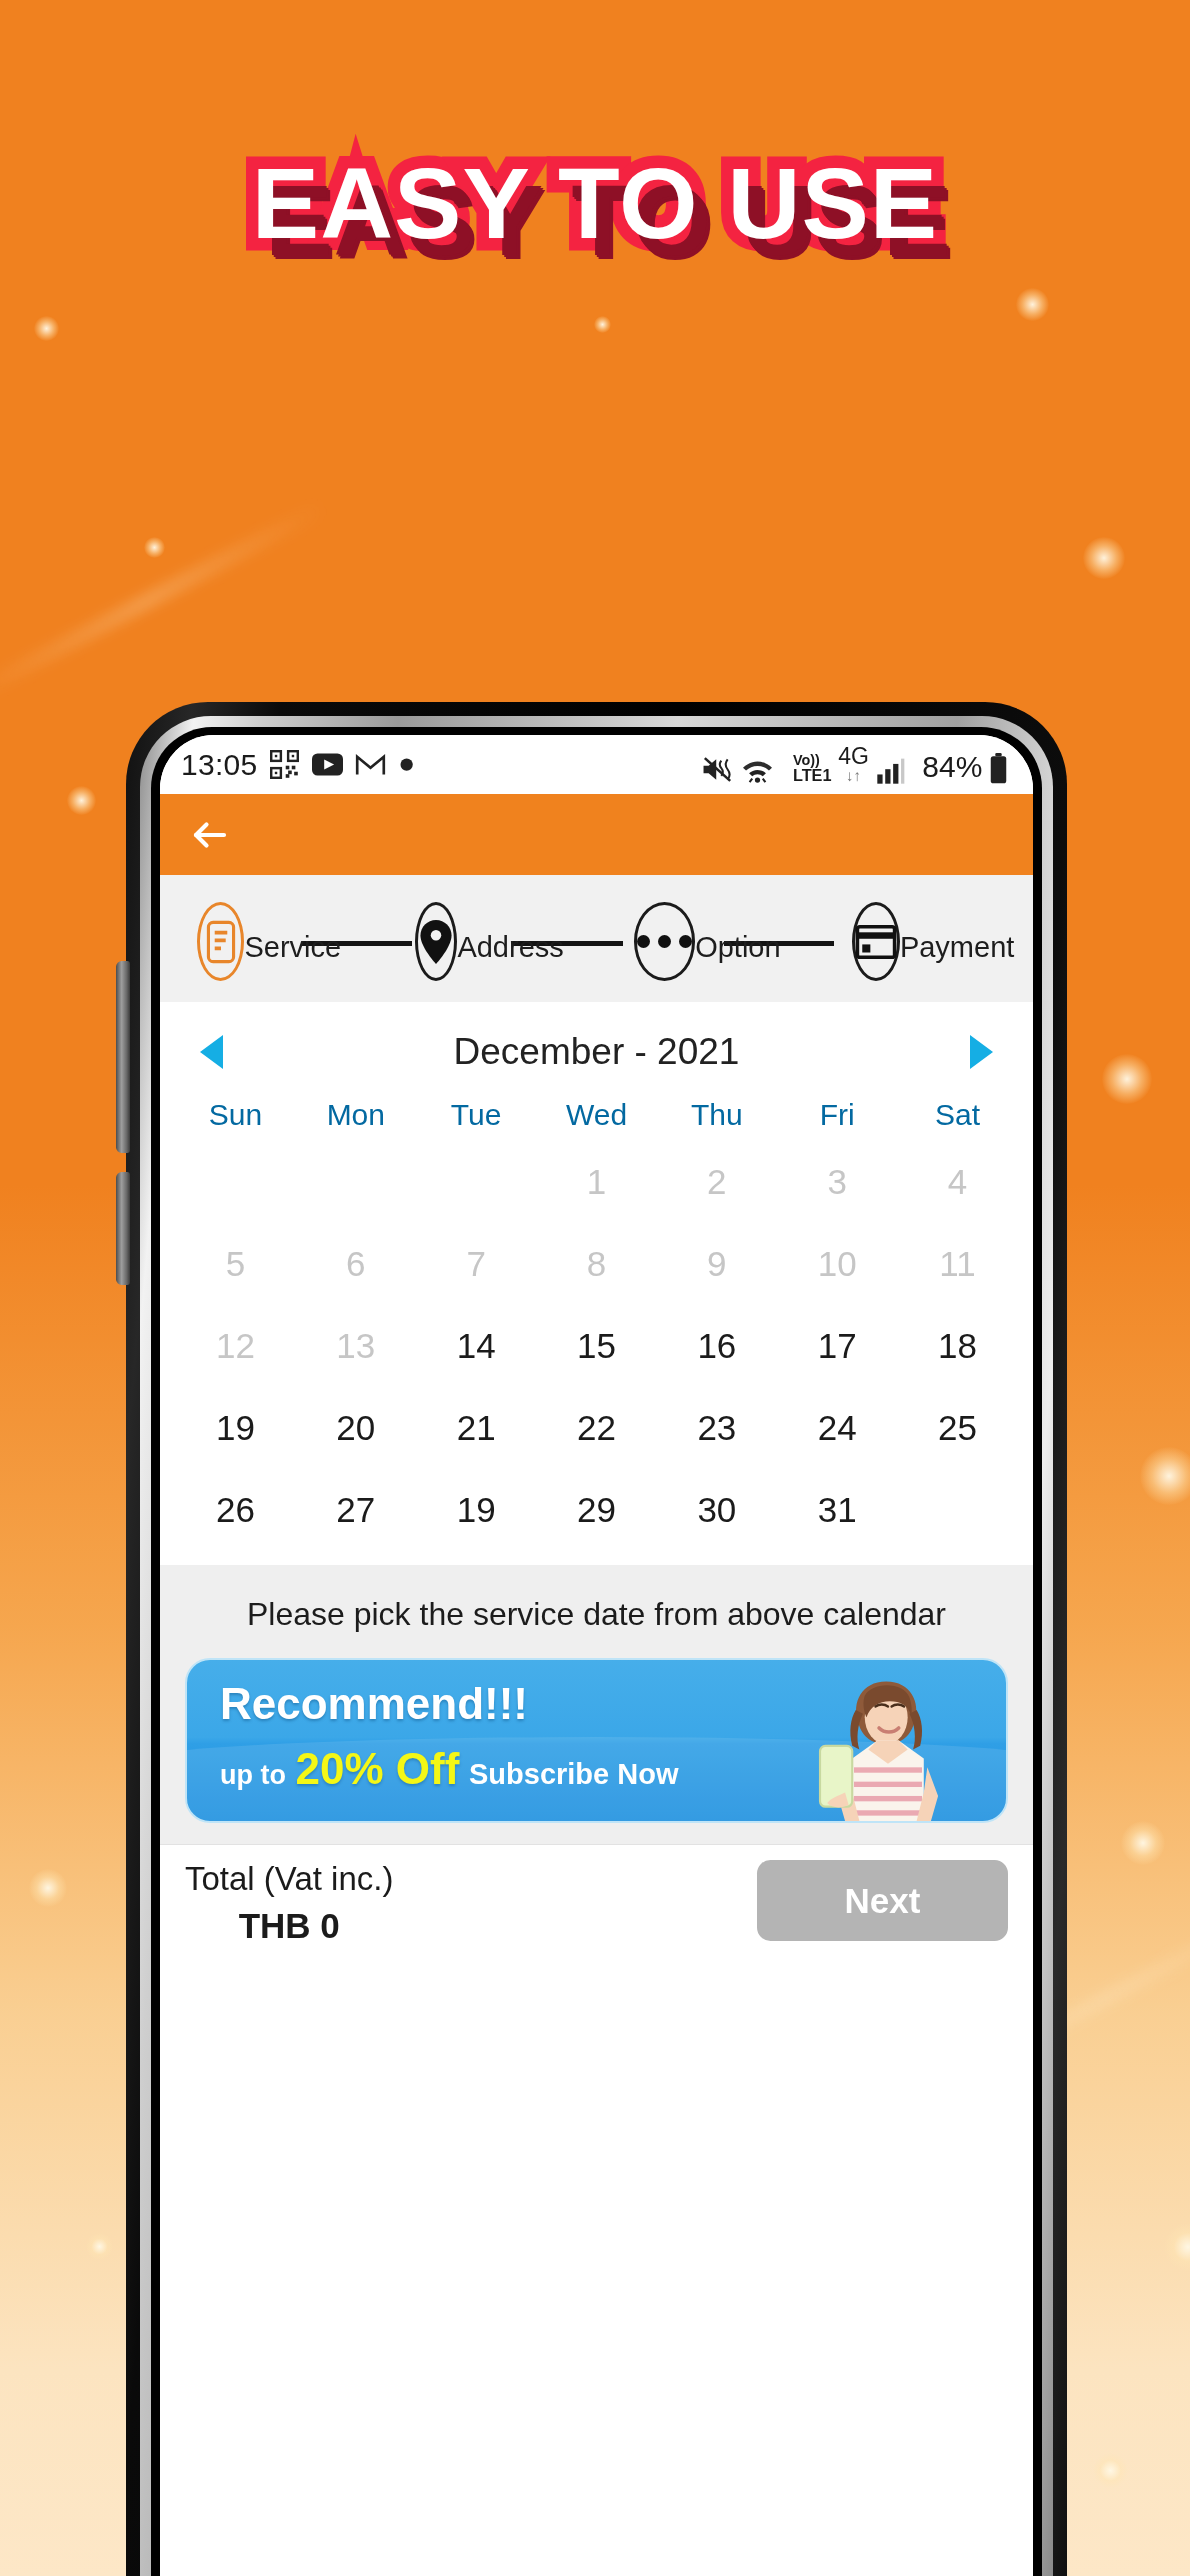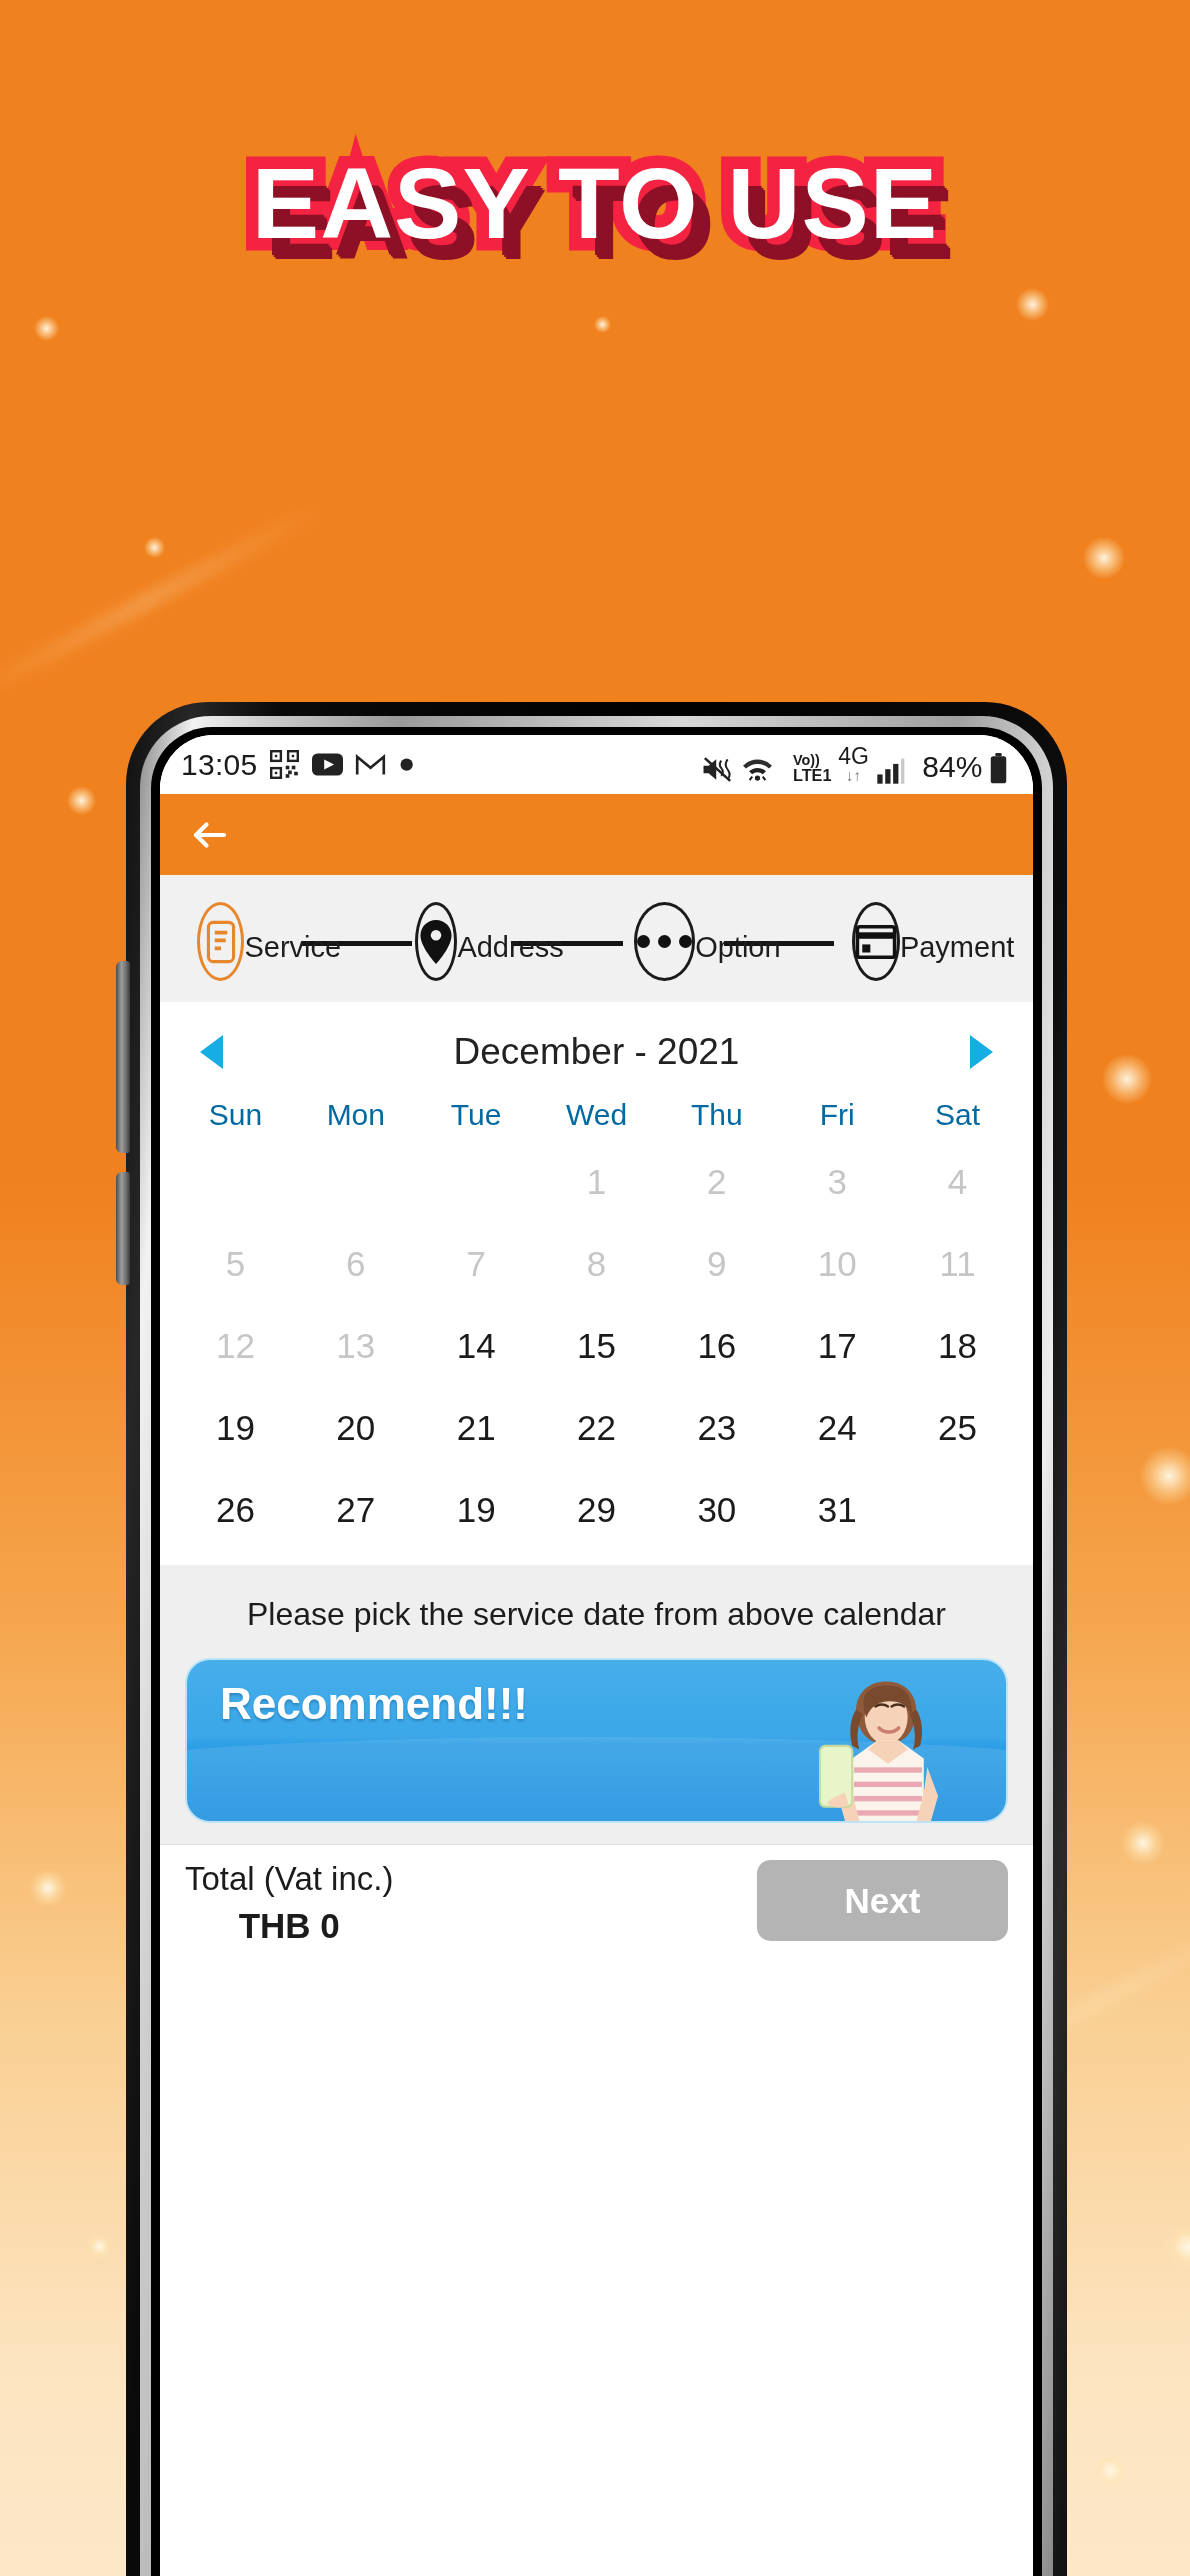--- a/index.html
+++ b/index.html
@@ -244,21 +244,21 @@
             <circle cx="5" cy="5" r="4" fill="#222"></circle>
           </svg>
       </div>
       <div id="sb-right">
         <svg class="sb-ico" width="33" height="29" viewBox="0 0 26 22" fill="#222">
           <path d="M2 8h4l6-5v16l-6-5H2z"></path>
           <path d="M16 4c-1.6 2-1.6 4 0 6s1.6 4 0 6" stroke="#222" stroke-width="1.6" fill="none"></path>
           <path d="M21 3c-2 2.6-2 5.4 0 8s2 5.4 0 8" stroke="#222" stroke-width="1.6" fill="none"></path>
           <path d="M3 2l20 18" stroke="#222" stroke-width="2"></path>
         </svg>
-        <div style="display:flex;gap:19px;">
+        <div style="display:flex;align-items:flex-end;gap:19px;">
           <svg width="33" height="29" viewBox="0 0 24 22" fill="#222">
             <path d="M12 5C7.6 5 3.9 6.9 1 9.6l2.3 2.2C5.6 9.6 8.6 8.3 12 8.3s6.4 1.3 8.7 3.5L23 9.6C20.1 6.9 16.4 5 12 5z" opacity=".95"></path>
             <path d="M12 11.3c-2.5 0-4.7 1-6.4 2.6l2.4 2.3c1.1-1 2.5-1.6 4-1.6s2.9.6 4 1.6l2.4-2.3c-1.7-1.6-3.9-2.6-6.4-2.6z"></path>
             <circle cx="12" cy="19" r="2"></circle>
             <path d="M8 18l-2 2.6M16 18l2 2.6" stroke="#222" stroke-width="1.6"></path>
           </svg>
           <div style="display:flex;flex-direction:column;align-items:flex-start;line-height:1;">
             <span style="font-size:14.4px;font-weight:bold;">Vo))</span>
             <span style="font-size:16.3px;font-weight:bold;">LTE1</span>
           </div>
@@ -392,20 +392,25 @@
     </div>
 
     <div id="hint-area">
       <div id="hint">Please pick the service date from above calendar</div>
     </div>
 
     <div id="promo-wrap">
       <div id="promo">
         <div id="promo-text">
           <div id="promo-title">Recommend!!!</div>
+          <div id="promo-sub">
+            <span class="p-small">up to</span>
+            <span class="p-big">20% Off</span>
+            <span class="p-sub2">Subscribe Now</span>
+          </div>
         </div>
         <svg id="promo-model" viewBox="0 0 100 90">
           <path d="M33 34c-3-10 2-22 16-22s19 12 16 22c-2 8-7 13-16 13s-14-5-16-13z" fill="#8E5A3A"></path>
           <ellipse cx="49" cy="32" rx="12" ry="15" fill="#F6D3B8"></ellipse>
           <path d="M37 20c4-8 22-8 25 1 2 6 1 10 1 10-2-6-6-8-12-8s-11 3-13 9c0 0-3-6-1-12z" fill="#7A4A2E"></path>
           <path d="M36 30c-3 6-4 14-2 20l-4-2c-2-8-1-15 2-20z" fill="#7A4A2E"></path>
           <path d="M62 30c3 6 4 14 2 20l4-2c2-8 1-15-2-20z" fill="#7A4A2E"></path>
           <path d="M43 26c2-1.5 5-1.5 7 0M52 26c2-1.5 5-1.5 7 0" stroke="#4a2f1c" stroke-width="1.3" fill="none" stroke-linecap="round"></path>
           <path d="M45 38c3 3 8 3 11 0" stroke="#C97E72" stroke-width="2" fill="none" stroke-linecap="round"></path>
           <path d="M44 45h12l14 10v35H30V55z" fill="#FAF4EC"></path>

